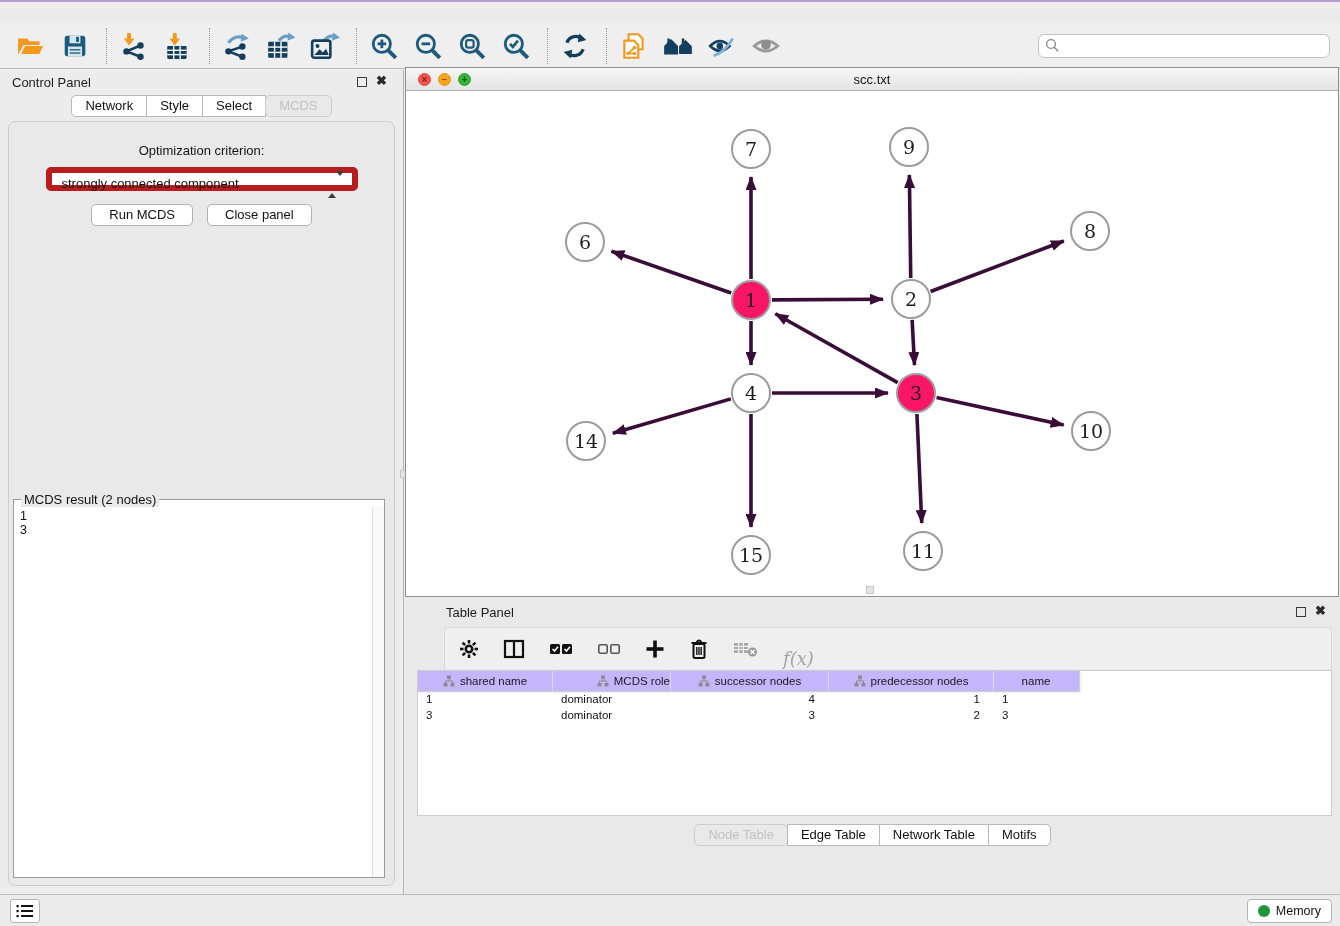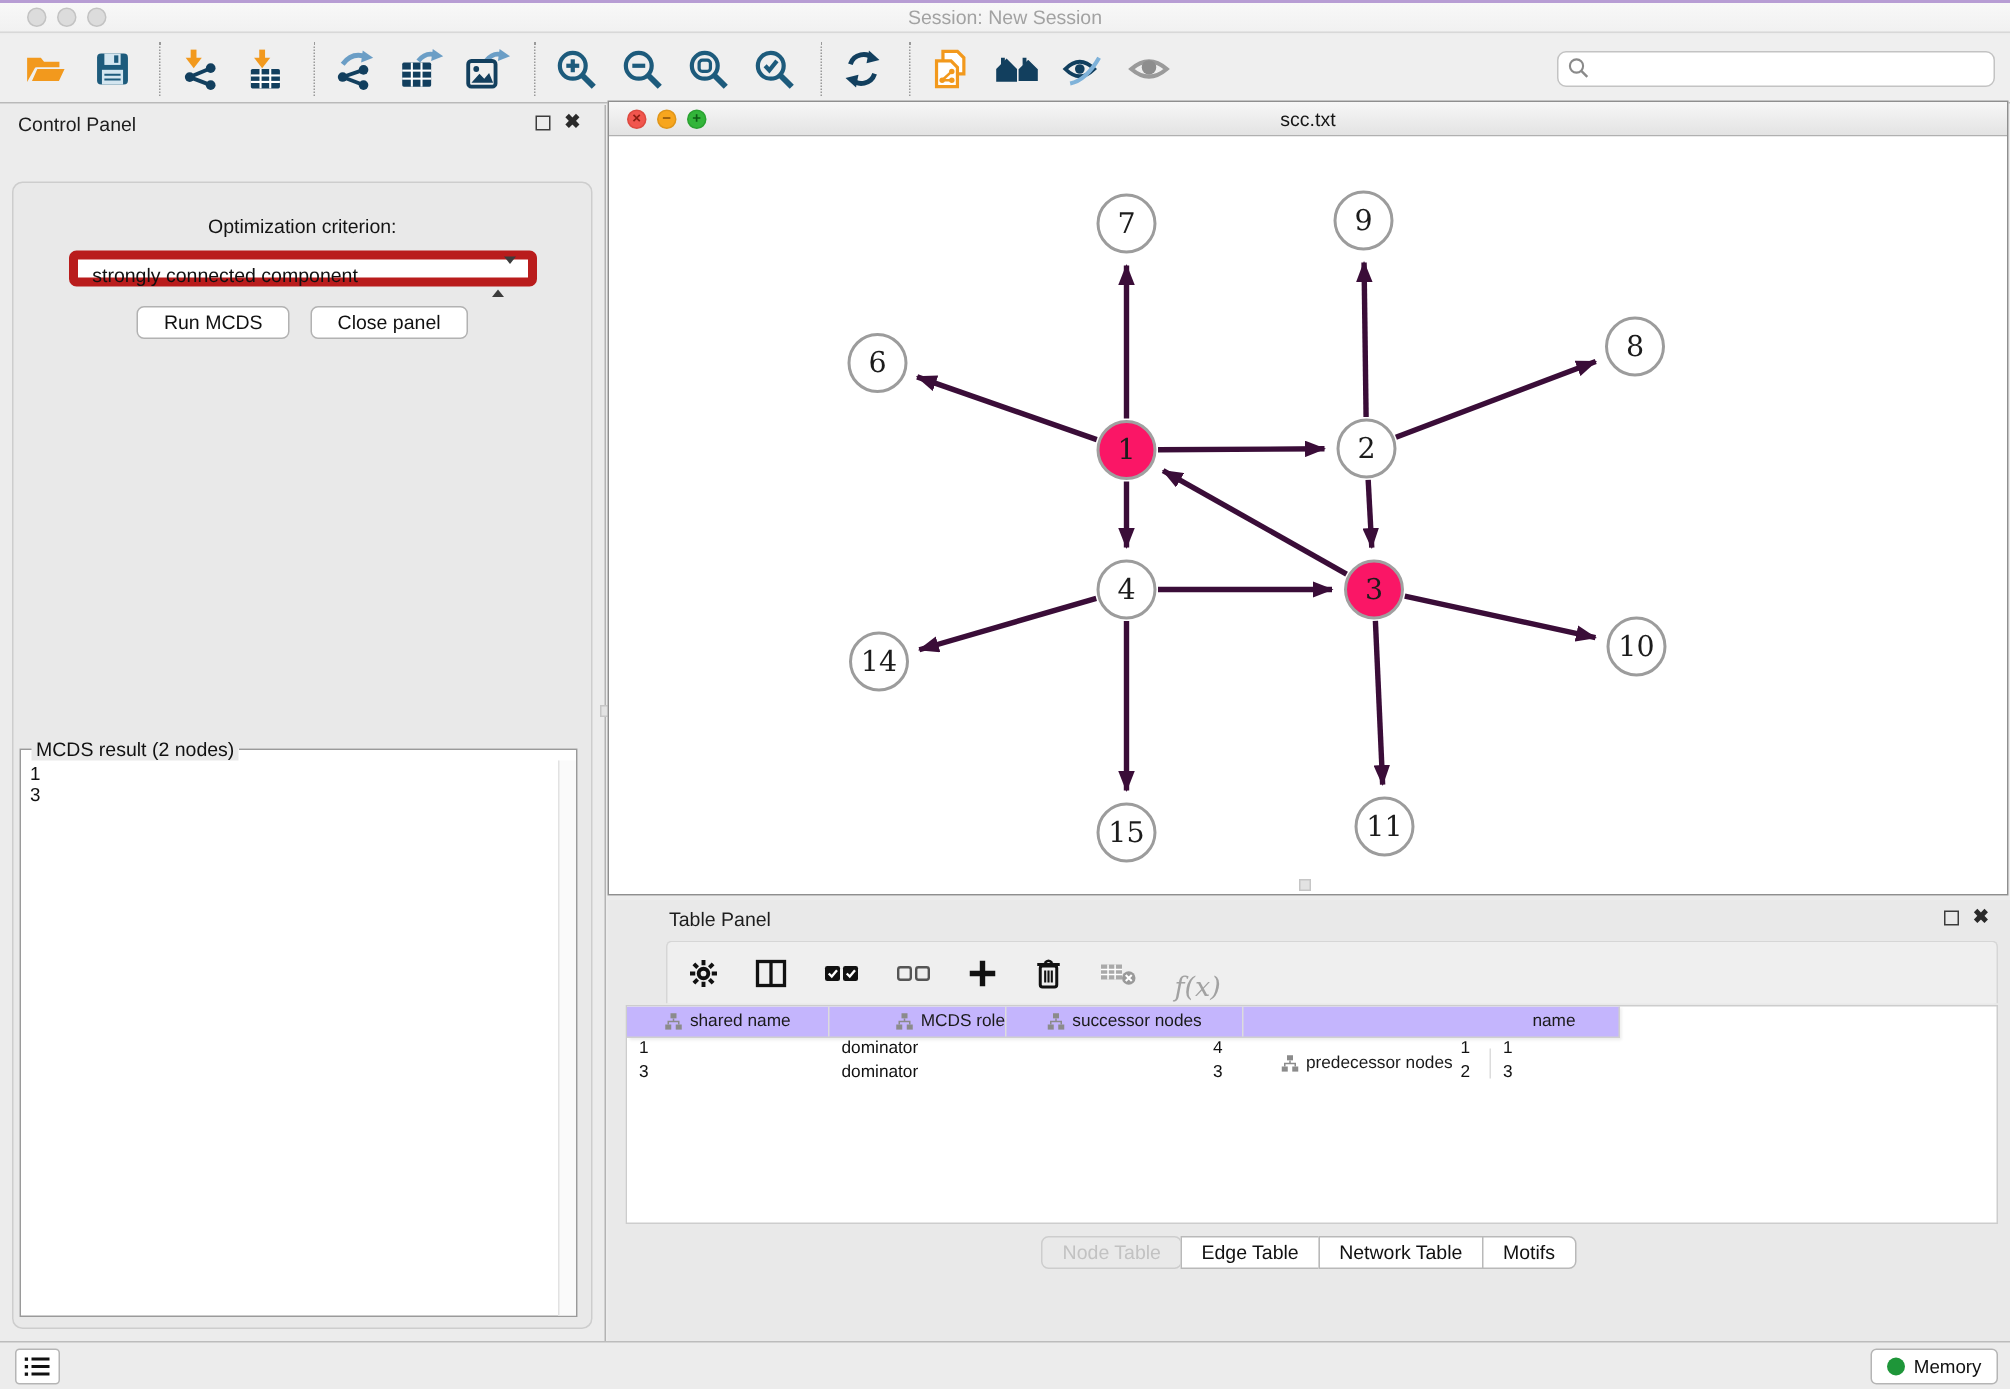--- a/index.html
+++ b/index.html
@@ -123,26 +123,20 @@
   .memory-btn { position:absolute; right:8px; top:4px; height:24px; padding:0 10px;
     background:#fff; border:1px solid #b5b5b5; border-radius:4px;
     display:flex; align-items:center; gap:6px; font-size:12.5px; color:#111; }
   .mem-dot { width:12px; height:12px; border-radius:50%; background:#1e9639; }
 </style>
 </head>
 <body>
 
 <div class="app">
 
-  <div class="titlebar">
-    <span class="tl-dot" style="left:18px"></span>
-    <span class="tl-dot" style="left:38px"></span>
-    <span class="tl-dot" style="left:58px"></span>
-    <span class="win-title">Session: New Session</span>
-  </div>
 
   <div class="toolbar">
     <span class="tb-btn">
       <svg width="28" height="26" viewBox="0 0 26 24">
         <path d="M1 20 V5 h8.5 l2 2.5 H21 v3.5 H6 Z" fill="#f2991d"></path>
         <path d="M3.2 20 L7 11.5 H25 L21 20 Z" fill="#f2991d" stroke="#efefef" stroke-width="1"></path>
       </svg>
     </span>
     <span class="tb-btn">
       <svg width="26" height="26" viewBox="0 0 24 24">
@@ -291,20 +285,26 @@
   </div>
 
   <div class="main">
 
     <div class="control-panel">
       <div class="cp-header">
         <span class="panel-title">Control Panel</span>
         <span class="panel-max"></span>
         <span class="panel-close">✖</span>
       </div>
+      <div class="seg-tabs">
+          <span class="seg">Network</span>
+          <span class="seg">Style</span>
+          <span class="seg">Select</span>
+          <span class="seg selected">MCDS</span>
+        </div>
       <div class="cp-body">
         <div class="opt-label">Optimization criterion:</div>
         <div class="dropdown">
           <span class="dropdown-value">strongly connected component</span>
           <span class="dd-arrows">
             <span class="dd-up"></span><span class="dd-down"></span>
           </span>
         </div>
         <div class="cp-buttons">
           <button class="btn">Run MCDS</button>
@@ -464,21 +464,21 @@
               </div>
               <div class="th" style="width: 158px;">
                 <svg width="12" height="12" viewBox="0 0 12 12">
                   <rect x="4" y="0.5" width="4" height="3.4" fill="#8b8b8b"></rect>
                   <rect x="0.5" y="8" width="4" height="3.4" fill="#8b8b8b"></rect>
                   <rect x="7.5" y="8" width="4" height="3.4" fill="#8b8b8b"></rect>
                   <path d="M6 4 V6 M2.5 8 V6 H9.5 V8" fill="none" stroke="#8b8b8b" stroke-width="1"></path>
                 </svg>
                 <span>successor nodes</span>
               </div>
-              <div class="th" style="width: 165px; margin-top: 28px;">
+              <div class="th" style="width: 165px;">
                 <svg width="12" height="12" viewBox="0 0 12 12">
                   <rect x="4" y="0.5" width="4" height="3.4" fill="#8b8b8b"></rect>
                   <rect x="0.5" y="8" width="4" height="3.4" fill="#8b8b8b"></rect>
                   <rect x="7.5" y="8" width="4" height="3.4" fill="#8b8b8b"></rect>
                   <path d="M6 4 V6 M2.5 8 V6 H9.5 V8" fill="none" stroke="#8b8b8b" stroke-width="1"></path>
                 </svg>
                 <span>predecessor nodes</span>
               </div>
               <div class="th" style="width: 84px;">
                 <span>name</span>

